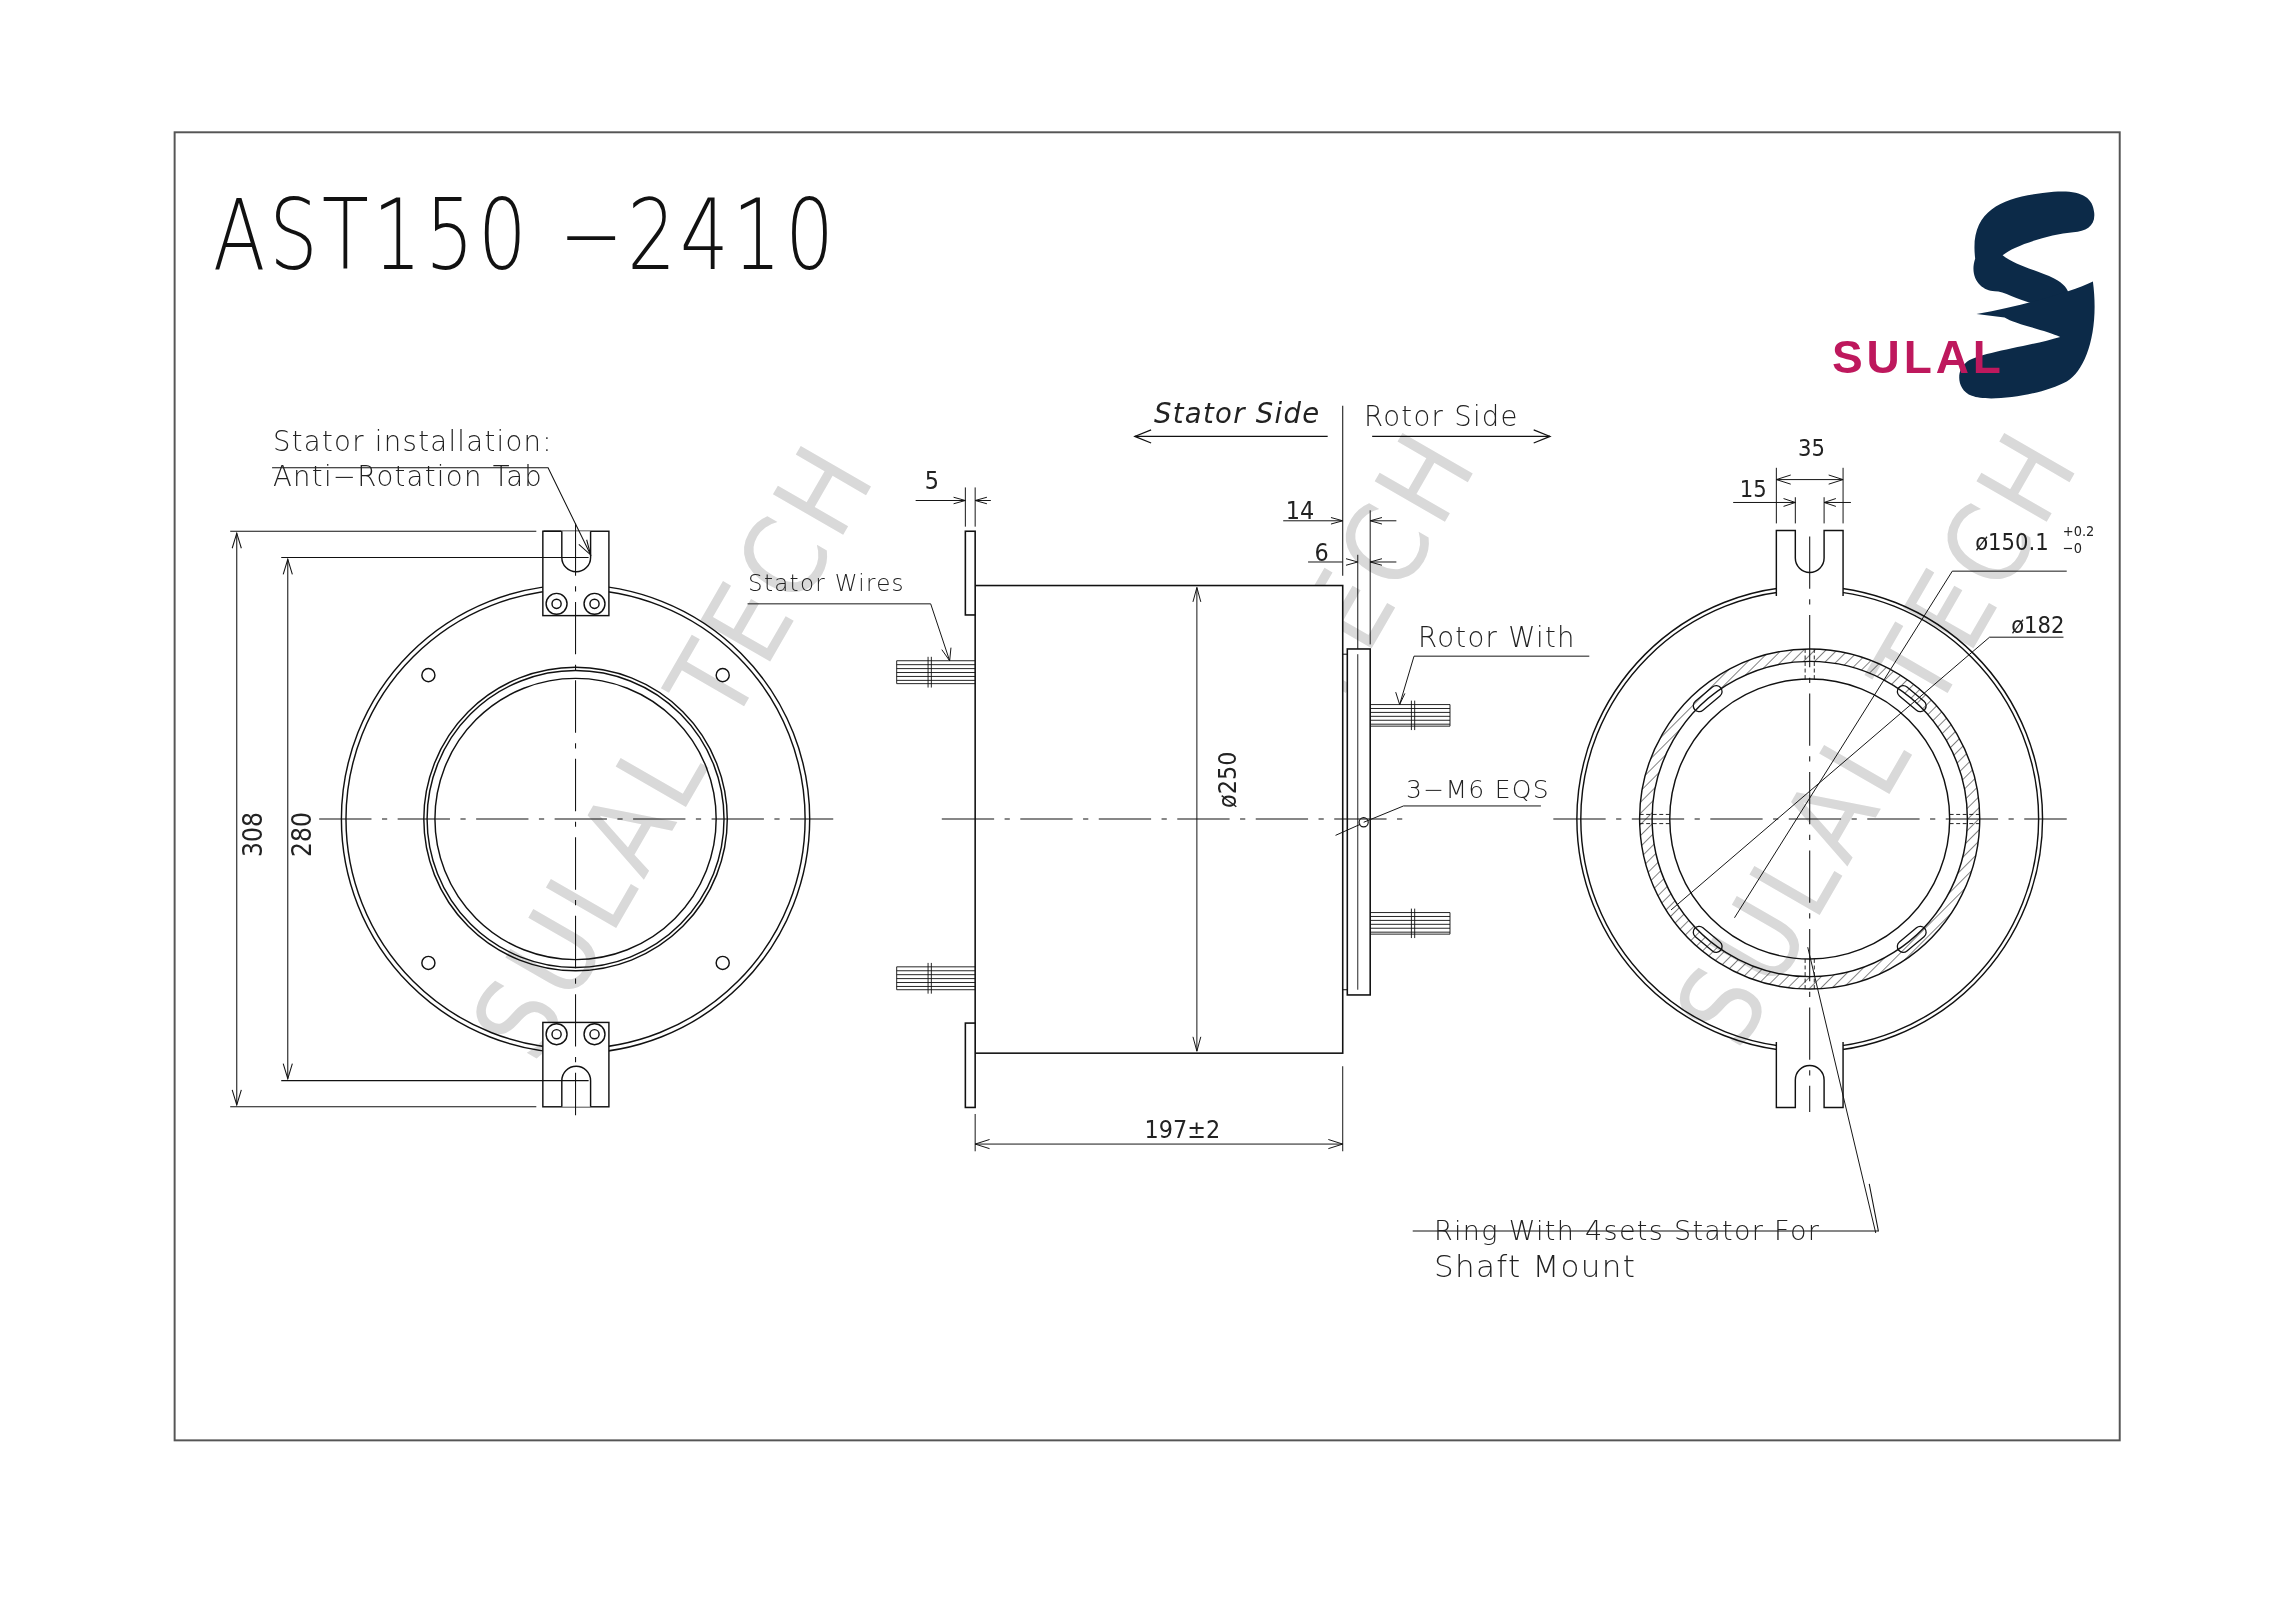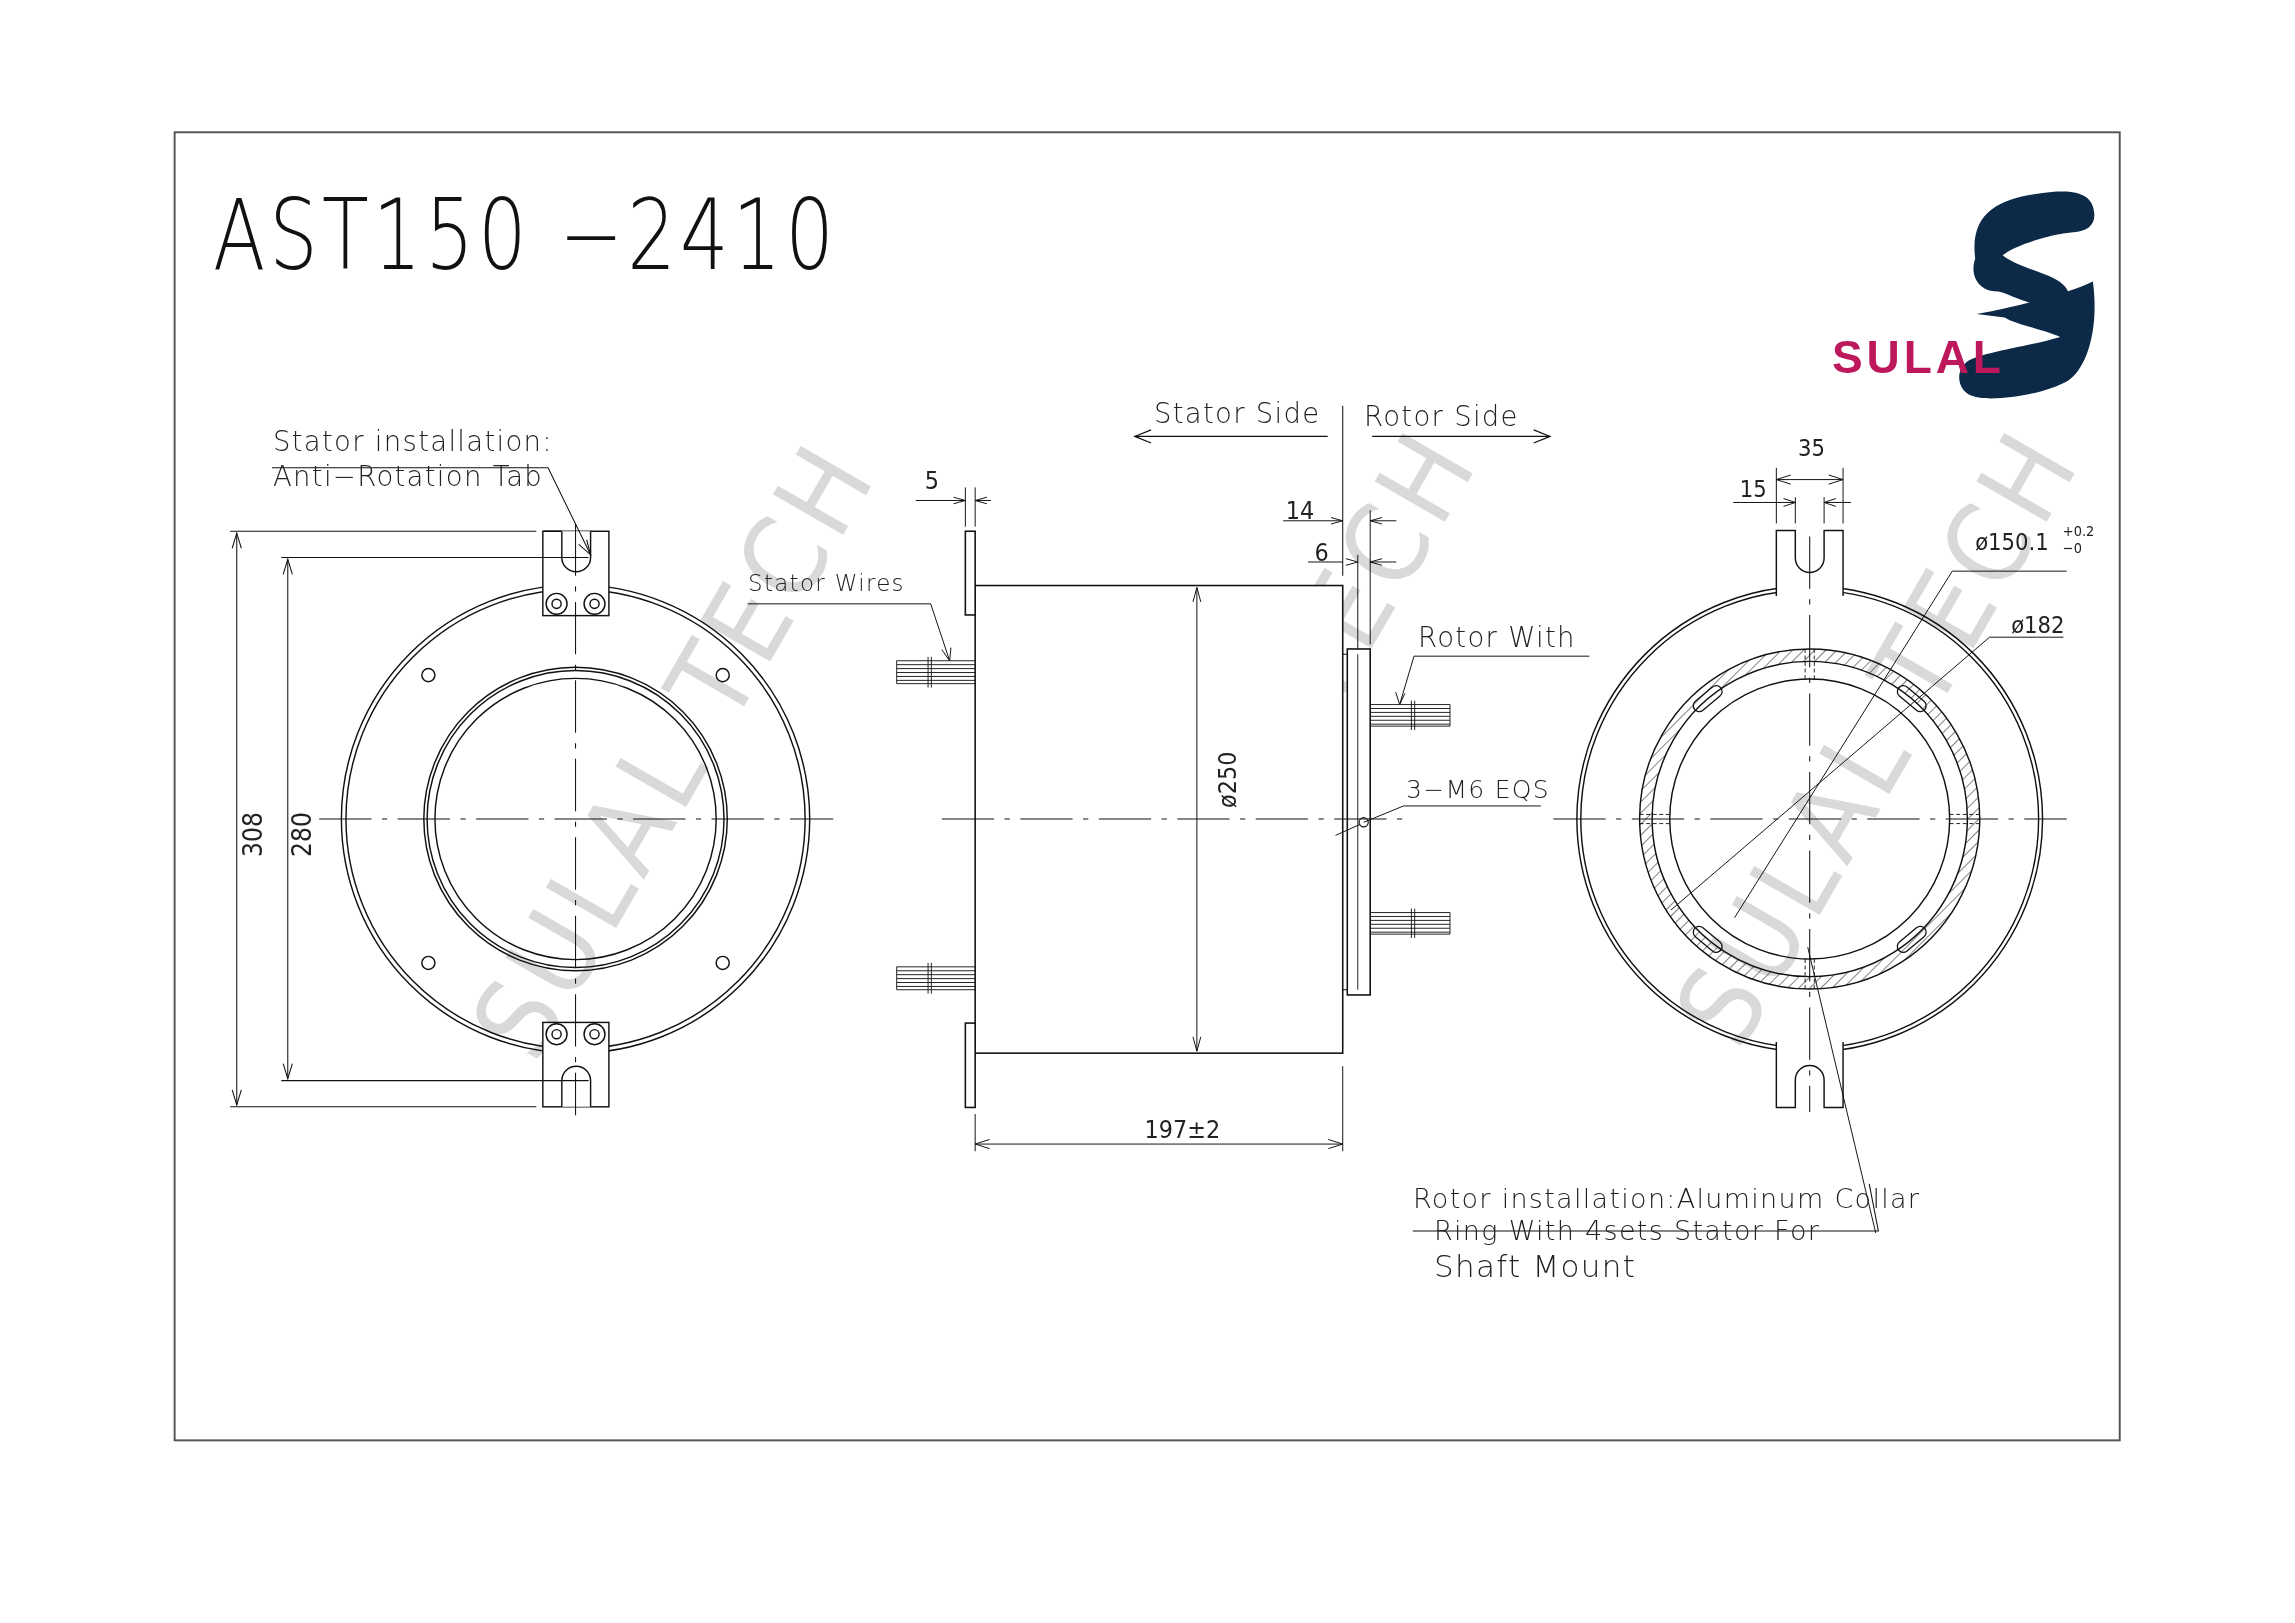--- a/index.html
+++ b/index.html
@@ -280,22 +280,21 @@
     <path d="M62 215 C140 200 210 180 240 165 C250 240 230 300 200 318 C160 340 80 350 55 340 C30 330 32 300 45 290 C60 275 140 265 190 250 C170 240 120 230 105 220 Z" transform="translate(-30,10)"></path>
   </g>
 </svg>
 
 
 <div class="title">AST150 −2410</div>
 <div class="brand">SULAL</div>
 
 <div class="lbl" style="left:273px; top:425px; font-size:27.5px;">Stator installation:</div>
 <div class="lbl" style="left:273px; top:460px; font-size:27.5px;">Anti−Rotation Tab</div>
-<div class="lbl" style="left:1154px; top:397px; font-size:27.5px;">Stator Side</div>
+<div class="lbl" style="left:1154px; top:397px; font-size:27.5px;font-style:italic;">Stator Side</div>
 <div class="lbl" style="left:1364px; top:400px; font-size:27.5px;text-align:right;">Rotor Side</div>
 <div class="lbl" style="left:748px; top:570px; font-size:23px;">Stator Wires</div>
 <div class="lbl" style="left:1418px; top:621px; font-size:27.5px;">Rotor With</div>
 <div class="lbl" style="left:1406px; top:775px; font-size:25px;">3−M6 EQS</div>
-<div class="lbl" style="left:1413px; top:1183px; font-size:27px;">Rotor installation:Aluminum Collar</div>
 <div class="lbl" style="left:1434px; top:1215px; font-size:27px;">Ring With 4sets Stator For</div>
 <div class="lbl" style="left:1434px; top:1248px; font-size:31px;">Shaft Mount</div>
 </div>
 
 
 </body></html>

